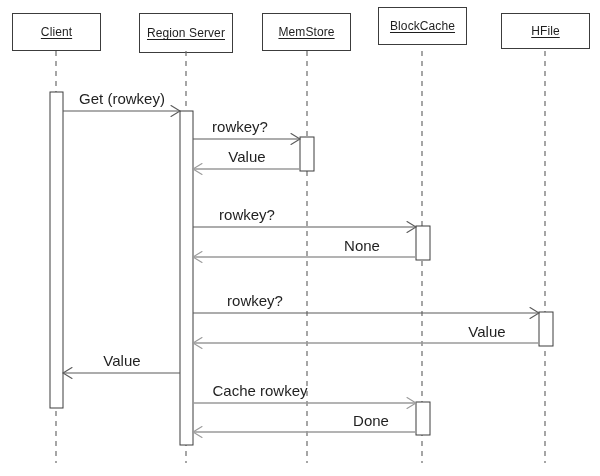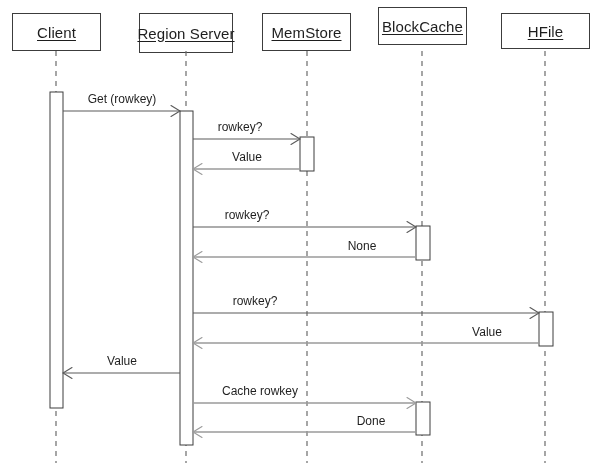--- a/index.html
+++ b/index.html
@@ -30,30 +30,30 @@
   .lifeline-head {
     position: absolute;
     box-sizing: border-box;
     border: 1px solid #3c3c3c;
     background: #ffffff;
     display: flex;
     align-items: center;
     justify-content: center;
   }
   .lifeline-head .label {
-    font-size: 15px;
+    font-size: 12px;
     color: #1e1e1e;
     text-decoration: underline;
     text-underline-offset: 2px;
     letter-spacing: 0.1px;
     white-space: nowrap;
   }
   .msg-label {
     position: absolute;
-    font-size: 12px;
+    font-size: 15px;
     color: #1f1f1f;
     white-space: nowrap;
     transform: translateX(-50%);
     line-height: 12px;
   }
 </style>
 </head>
 <body>
 
 <div id="diagram">

